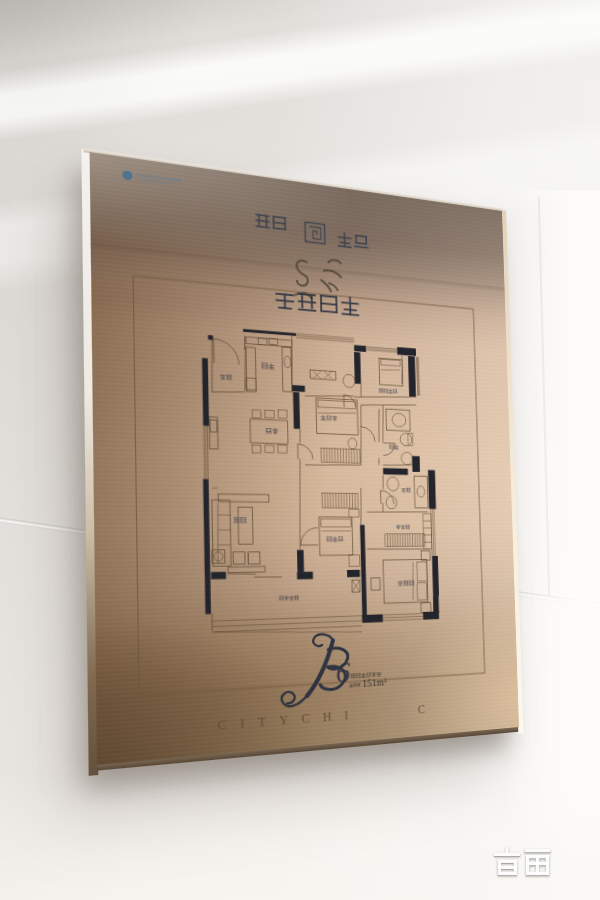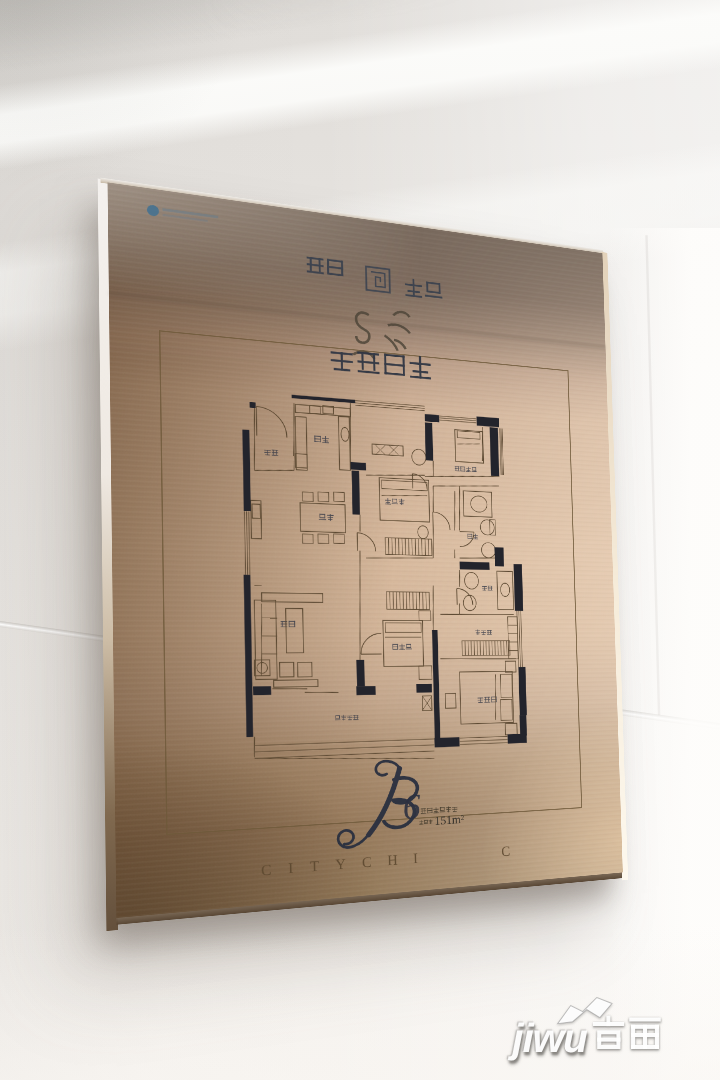--- a/index.html
+++ b/index.html
@@ -794,23 +794,21 @@
           <text x="247.9" y="511.4" font-family="Liberation Serif" font-size="10" fill="#33302a" opacity="0.95">151m²</text>
         </g>
 
 <g>
           <text x="106" y="542" font-family="Liberation Serif" font-size="12" letter-spacing="13" fill="#5d4930" opacity="0.92">CITYCHI</text>
           <text x="306" y="542" font-family="Liberation Serif" font-size="12" fill="#5d4930" opacity="0.92">C</text>
         </g>
 </svg>
 </div>
 
-<div class="wm"><span style="position:relative;display:inline-block;">jiwu<svg style="position:absolute;left:36px;top:-17px;" width="52" height="26" viewBox="0 0 62 30">
-          <path d="M2 27 L15 9 L27 15 L41 1 L56 7 L44 21 L31 13 L17 25 Z" fill="rgba(255,255,255,0.95)" stroke="rgba(150,150,150,0.6)" stroke-width="1"></path>
-        </svg></span><svg width="58" height="32" viewBox="0 0 76 40" style="margin-left:5px;">
+<div class="wm"><svg width="58" height="32" viewBox="0 0 76 40" style="margin-left:5px;">
         <g stroke="rgba(255,255,255,0.97)" fill="none" stroke-width="4.5" stroke-linecap="square" filter="drop-shadow(0 1px 1px rgba(120,118,115,0.6))">
           <line x1="2" y1="10" x2="32" y2="10"></line>
           <line x1="17" y1="3" x2="17" y2="10"></line>
           <rect x="7" y="19" width="21" height="16"></rect>
           <line x1="7" y1="27" x2="28" y2="27"></line>
           <line x1="42" y1="5" x2="72" y2="5"></line>
           <line x1="44" y1="13" x2="70" y2="13"></line>
           <line x1="44" y1="13" x2="44" y2="35"></line>
           <line x1="44" y1="22" x2="70" y2="22"></line>
           <line x1="70" y1="13" x2="70" y2="35"></line>

